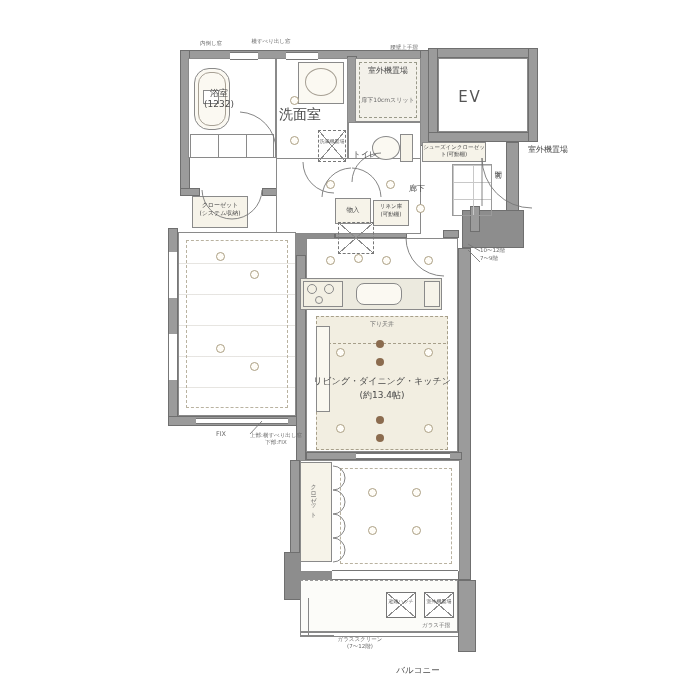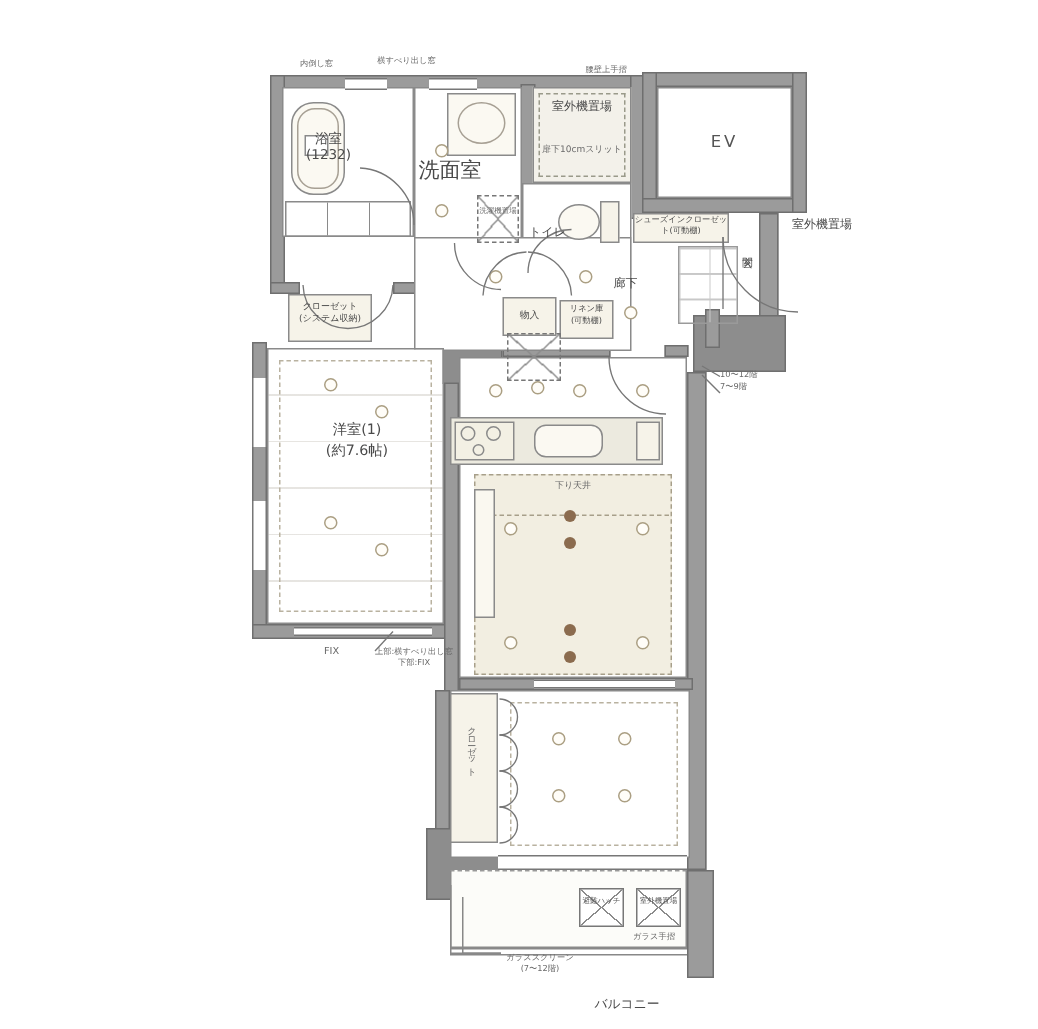--- a/index.html
+++ b/index.html
@@ -159,38 +159,38 @@
   </svg>
 
   <div class="label" style="left:189px;top:88px;width:60px;font-size:9px">
     <span>浴室</span><br>
     <span>(1232)</span>
   </div>
   <div class="label" style="left:278px;top:106px;width:44px;font-size:14px">洗面室</div>
   <div class="label" style="left:355px;top:66px;width:66px;font-size:8px">室外機置場</div>
   <div class="label small" style="left:352px;top:96px;width:72px;font-size:6px;color:#6a6a6a">扉下10cmスリット</div>
   <div class="label" style="left:350px;top:150px;width:30px;font-size:8px">トイレ</div>
-  <div class="label" style="left:458px;top:88px;width:50px;font-size:11px;letter-spacing:2px;color:#555">EV</div>
+  <div class="label" style="left:445px;top:88px;width:50px;font-size:15px;letter-spacing:2px;color:#555">EV</div>
   <div class="label" style="left:522px;top:145px;width:52px;font-size:8px">室外機置場</div>
   <div class="label" style="left:404px;top:184px;width:26px;font-size:8px">廊下</div>
   <div class="label vtext" style="left:493px;top:166px;font-size:7px">玄関</div>
   <div class="label small" style="left:423px;top:144px;width:62px;font-size:5.5px;line-height:1.35">シューズインクローゼット(可動棚)</div>
   <div class="label small" style="left:193px;top:201px;width:54px;font-size:6px;line-height:1.4">
     <span>クローゼット</span><br>
     <span>(システム収納)</span>
   </div>
   <div class="label" style="left:337px;top:206px;width:32px;font-size:6.5px">物入</div>
   <div class="label small" style="left:374px;top:203px;width:34px;font-size:5.5px;line-height:1.4">
     <span>リネン庫</span><br>
     <span>(可動棚)</span>
   </div>
   <div class="label small" style="left:318px;top:138px;width:28px;font-size:5px;line-height:1.3;color:#6a6a6a">洗濯機置場</div>
-  <div class="label" style="left:203px;top:280px;width:70px;font-size:9.5px;line-height:1.5">
-    <span>洋室(1)</span><br>
-    <span>(約7.6帖)</span>
+  <div class="label" style="left:307px;top:374px;width:150px;font-size:9px;line-height:1.6">
+    <span>リビング・ダイニング・キッチン</span><br>
+    <span>(約13.4帖)</span>
   </div>
   <div class="label" style="left:352px;top:320px;width:60px;font-size:6px;color:#6a6a6a">下り天井</div>
   <div class="label vtext" style="left:310px;top:480px;font-size:6px;color:#6a6a6a">クローゼット</div>
   <div class="label" style="left:388px;top:665px;width:60px;font-size:8.5px">バルコニー</div>
   <div class="label small" style="left:330px;top:636px;width:60px;font-size:5.5px;line-height:1.3;color:#6a6a6a">
     <span>ガラススクリーン</span><br>
     <span>(7〜12階)</span>
   </div>
   <div class="label" style="left:414px;top:622px;width:44px;font-size:5.5px;color:#6a6a6a">ガラス手摺</div>
   <div class="label small" style="left:387px;top:598px;width:28px;font-size:5px;line-height:1.3;color:#555">避難ハッチ</div>

